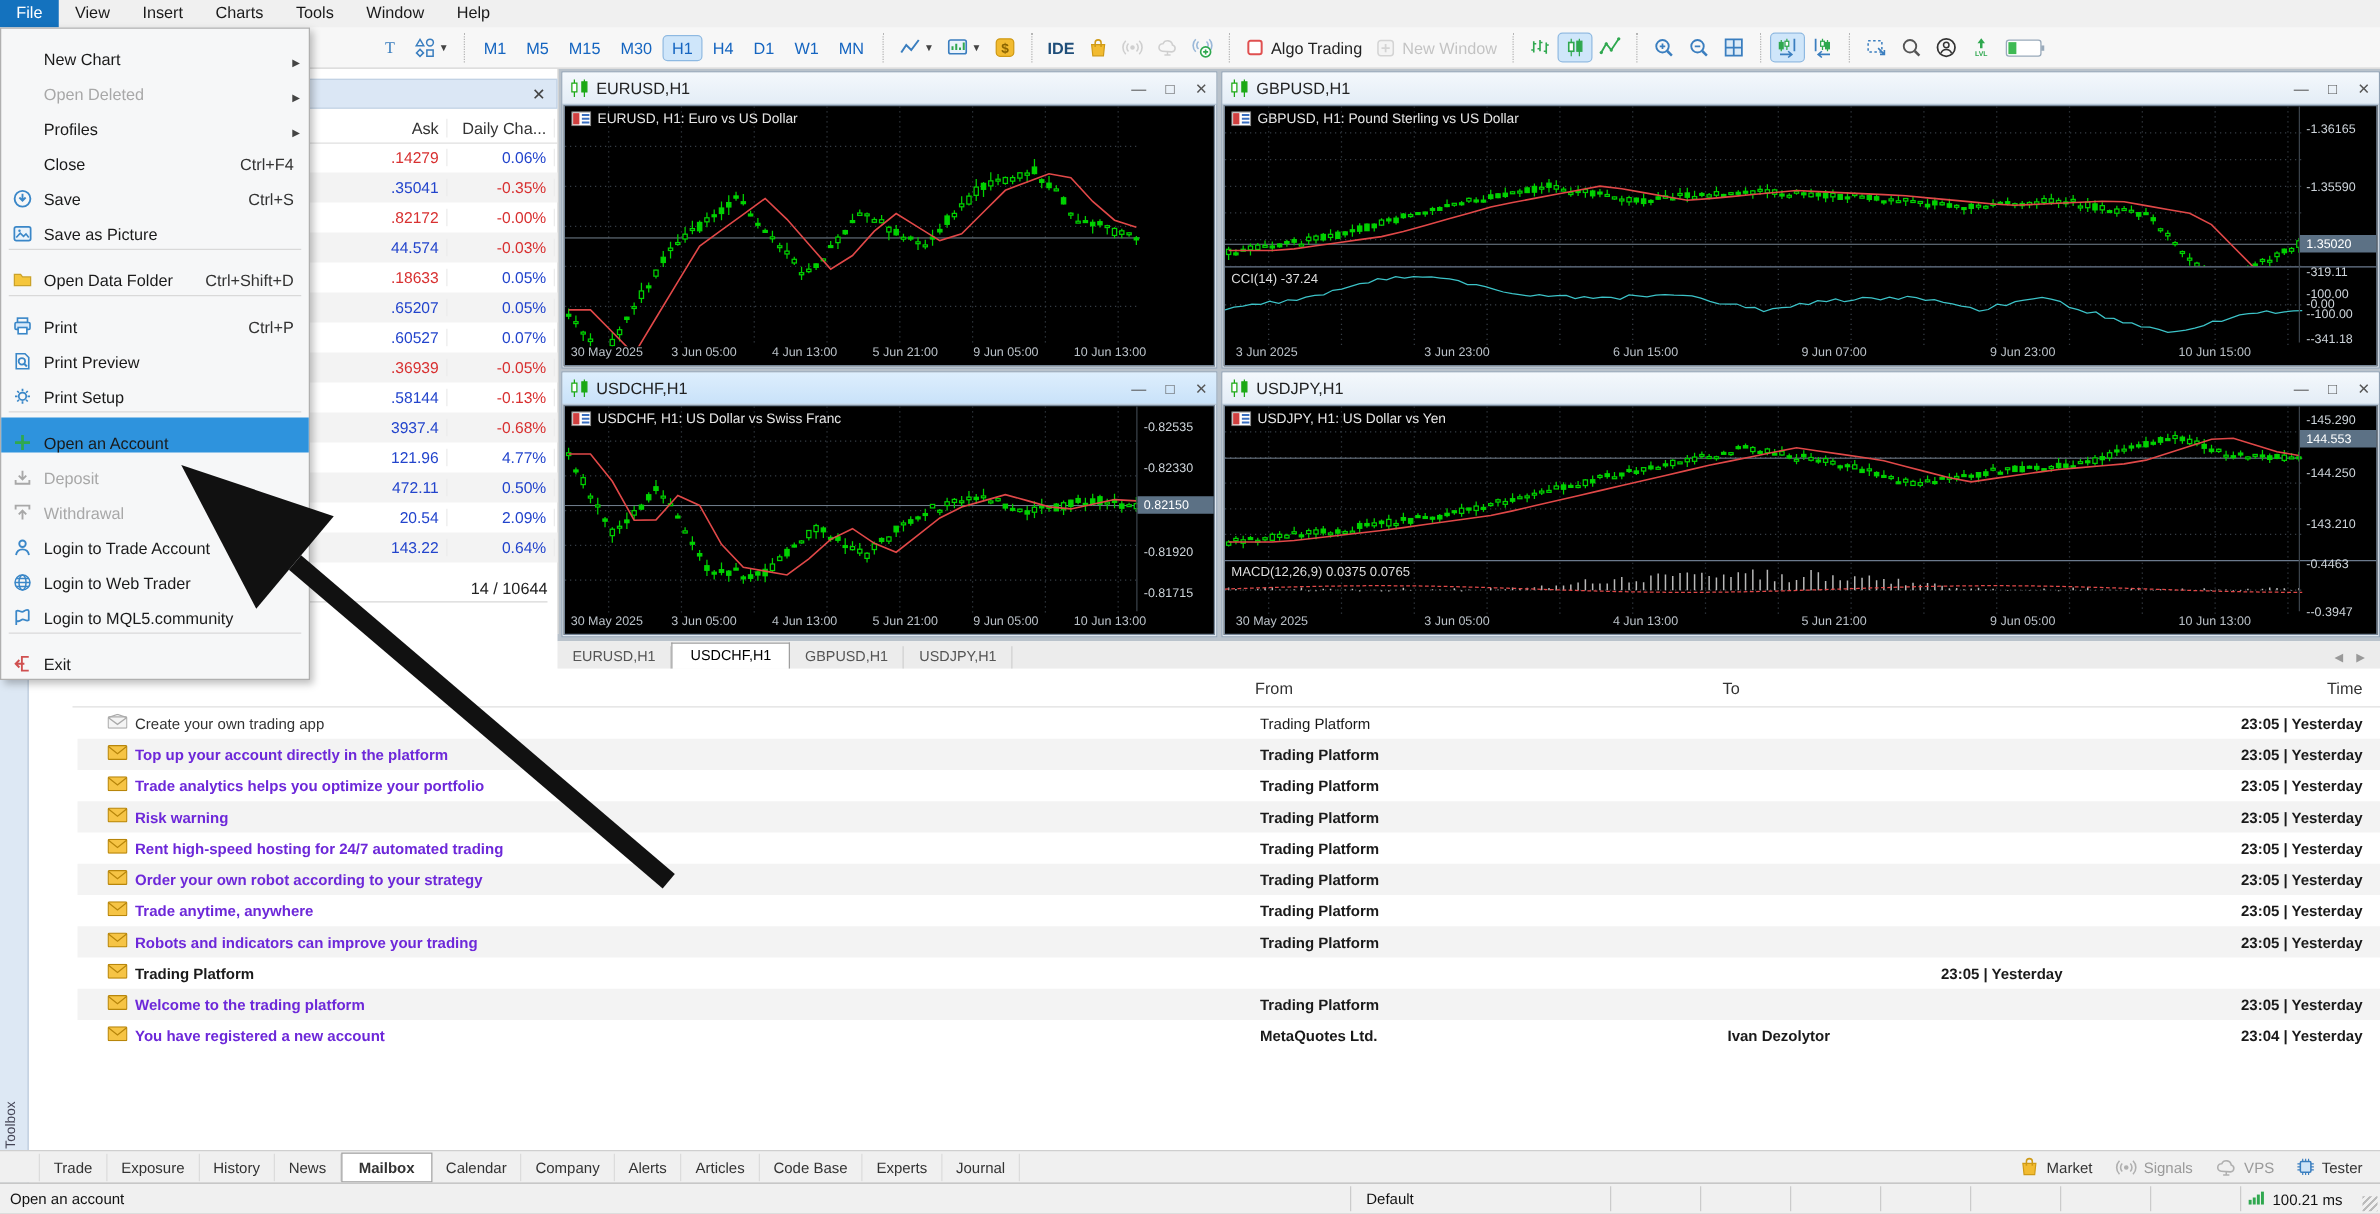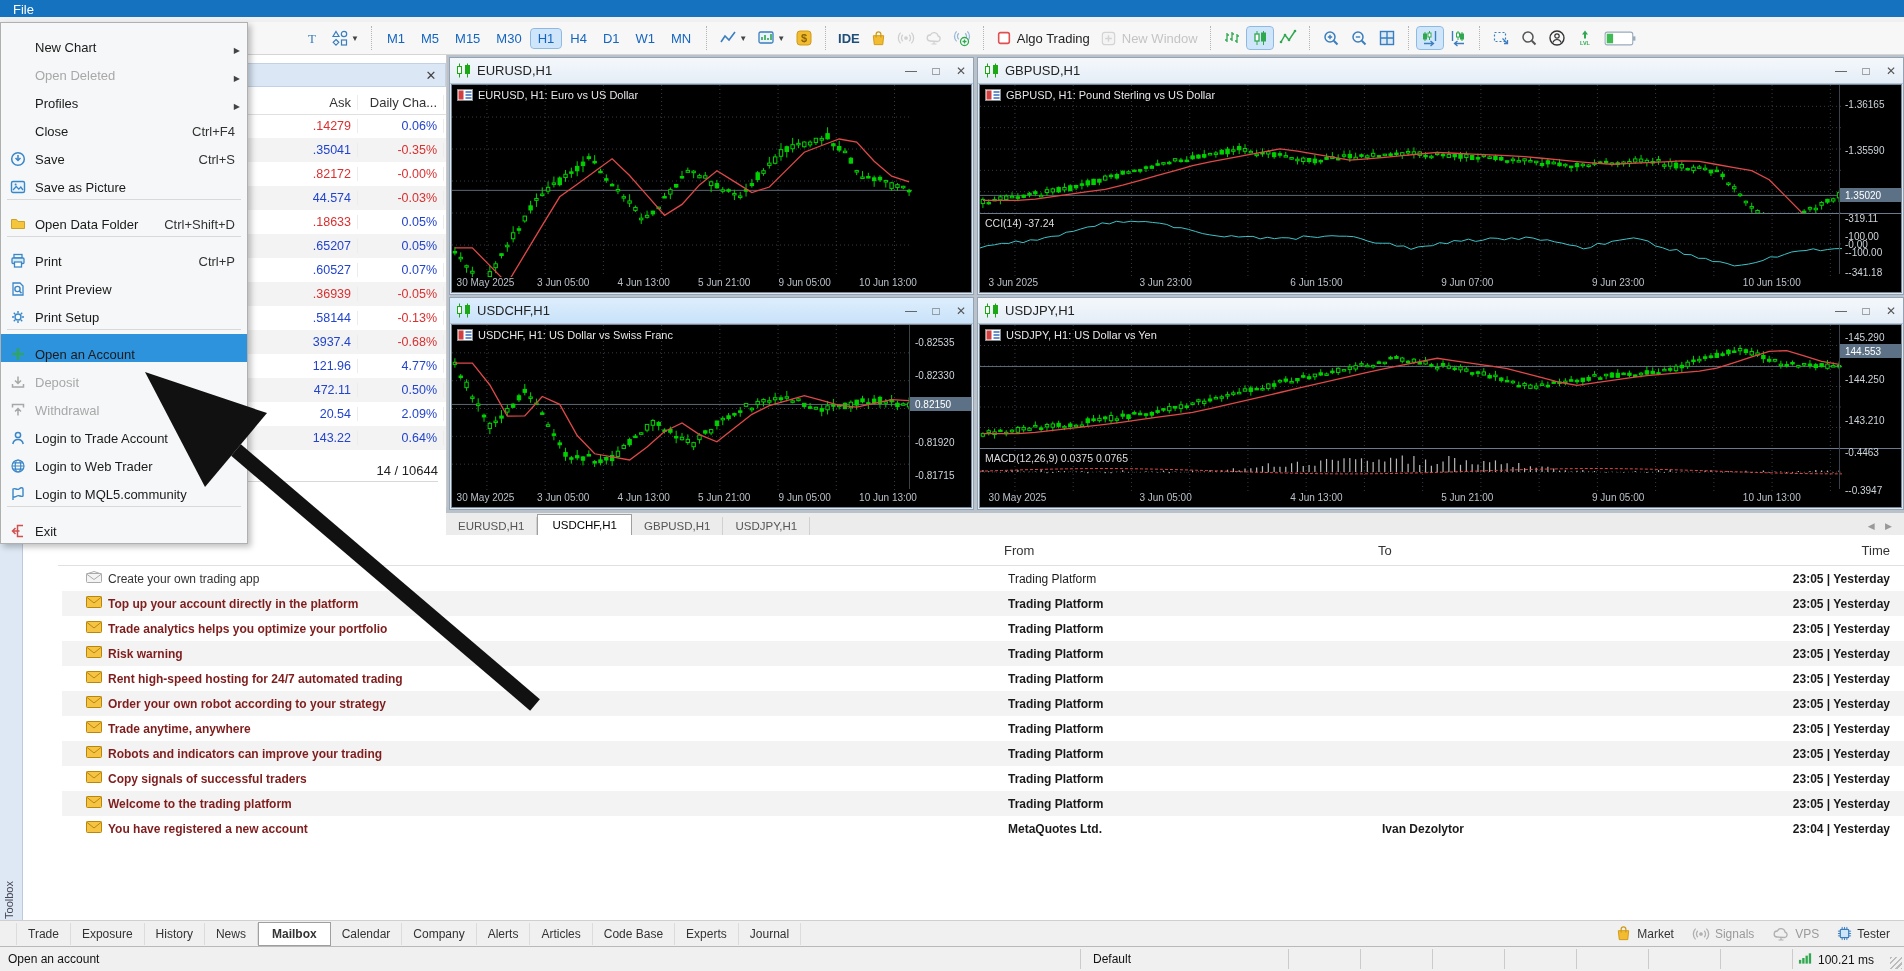--- a/index.html
+++ b/index.html
@@ -1,20 +1,20 @@
 <!DOCTYPE html>
 <html><head>
 <meta charset="utf-8">
 <style>
   html,body{margin:0;padding:0;background:#888;}
   .app{position:relative;width:1904px;height:971px;background:#fff;overflow:hidden;
        font-family:"Liberation Sans", sans-serif;font-size:13px;color:#1a1a1a;}
   
   .menubar{position:absolute;left:0;top:0;width:100%;height:22px;background:#f0f0f0;
-           display:flex;align-items:stretch;z-index:40;flex-direction:column;}
+           display:flex;align-items:stretch;z-index:40;}
   .menubar .mi{padding:2px 13px 0 13px;cursor:default;}
   .menubar .mi.active{background:#1472be;color:#fff;}
   
   .toolbar{position:absolute;left:0;top:22px;width:100%;height:33px;background:#f7f7f7;
            border-bottom:1px solid #d5d5d5;display:flex;align-items:center;padding-left:298px;box-sizing:border-box;z-index:10;}
   .tbtn{display:flex;align-items:center;padding:2px 4px;margin:0 1px;border-radius:3px;height:22px;box-sizing:border-box;}
   .tbtn svg{display:block;}
   .tbtn.sel{background:#cfe6fa;outline:1px solid #8db9e2;}
   .tbtn.dis{opacity:.55;}
   .tsep{border-left:1px dotted #b5b5b5;height:24px;margin:0 7px;}
@@ -65,32 +65,32 @@
   .chart-tabs .ct{padding:3px 12px;border-right:1px solid #d0d0d0;}
   .chart-tabs .ct.active{background:#fff;border:1px solid #9f9f9f;border-bottom:none;color:#000;padding:4px 14px;}
   .ct-arrows{margin-left:auto;color:#999;font-size:9px;padding:0 8px 4px 0;letter-spacing:4px;}
   
   .toolbox{position:absolute;left:22px;top:535px;right:0;height:385px;background:#fff;}
   .tb-head{display:grid;grid-template-columns:46px 900px 374px 282px 1fr;height:30px;align-items:center;
       border-bottom:1px solid #e0e0e0;color:#333;margin-left:36px;}
   .tb-head .time{text-align:right;padding-right:14px;}
   .tb-row{display:grid;grid-template-columns:46px 900px 374px 282px 1fr;height:25px;align-items:center;font-size:12px;margin-left:40px;}
   .tb-row:nth-child(even){background:#f3f3f3;}
-  .tb-row .subj{font-weight:bold;color:#7f1d1d;overflow:hidden;white-space:nowrap;}
+  .tb-row .subj{font-weight:bold;color:#6d28d9;overflow:hidden;white-space:nowrap;}
   .tb-row.read .subj{font-weight:normal;color:#333;}
   .tb-row .from,.tb-row .to{font-weight:bold;}
   .tb-row.read .from{font-weight:normal;}
   .tb-row .time{text-align:right;padding-right:14px;font-weight:bold;}
   .tb-row .ic{padding-left:24px;}
   .toolbox-strip{position:absolute;left:0;top:535px;width:22px;height:412px;background:#dde8f4;border-right:1px solid #bccadb;}
   .toolbox-strip span{position:absolute;bottom:28px;left:3px;writing-mode:vertical-rl;transform:rotate(180deg);
       font-size:11px;color:#445;}
   
   .tabbar{position:absolute;left:0;top:920px;width:100%;height:26px;background:#f0f0f0;border-top:1px solid #cfcfcf;
-      display:flex;align-items:center;font-size:12px;color:#333;box-sizing:border-box;padding-left:16px;}
+      display:flex;align-items:center;font-size:12px;color:#333;box-sizing:border-box;padding-left:31px;}
   .btab{padding:4px 11px;border-right:1px solid #dcdcdc;}
   .btab:first-child{border-left:1px solid #dcdcdc;}
   .btab.active{background:#fff;border:1px solid #9f9f9f;font-weight:bold;padding:4px 13px;}
   .services{margin-left:auto;display:flex;align-items:center;gap:18px;padding-right:14px;}
   .svc{display:flex;align-items:center;gap:5px;}
   .svc.dis{color:#9a9a9a;}
   
   .statusbar{position:absolute;left:0;top:946px;width:100%;height:25px;background:#f0f0f0;border-top:1px solid #b9b9b9;
       font-size:12px;color:#111;box-sizing:border-box;}
   .statusbar .hint{position:absolute;left:8px;top:5px;}
@@ -1884,21 +1884,20 @@
           <span class="subj">Robots and indicators can improve your trading</span>
           <span class="from">Trading Platform</span>
           <span class="to"></span>
           <span class="time">23:05 | Yesterday</span>
         </div>
         <div class="tb-row">
           <span class="ic"><svg width="16" height="12" viewBox="0 0 16 12">
               <rect x=".5" y=".5" width="15" height="11" rx="1" fill="#f6c445" stroke="#b8860b"></rect>
               <path d="M.5 1l7.5 6L15.5 1" fill="none" stroke="#b8860b"></path>
             </svg></span>
-          <span class="subj">Copy signals of successful traders</span>
           <span class="from">Trading Platform</span>
           <span class="to"></span>
           <span class="time">23:05 | Yesterday</span>
         </div>
         <div class="tb-row">
           <span class="ic"><svg width="16" height="12" viewBox="0 0 16 12">
               <rect x=".5" y=".5" width="15" height="11" rx="1" fill="#f6c445" stroke="#b8860b"></rect>
               <path d="M.5 1l7.5 6L15.5 1" fill="none" stroke="#b8860b"></path>
             </svg></span>
           <span class="subj">Welcome to the trading platform</span>

